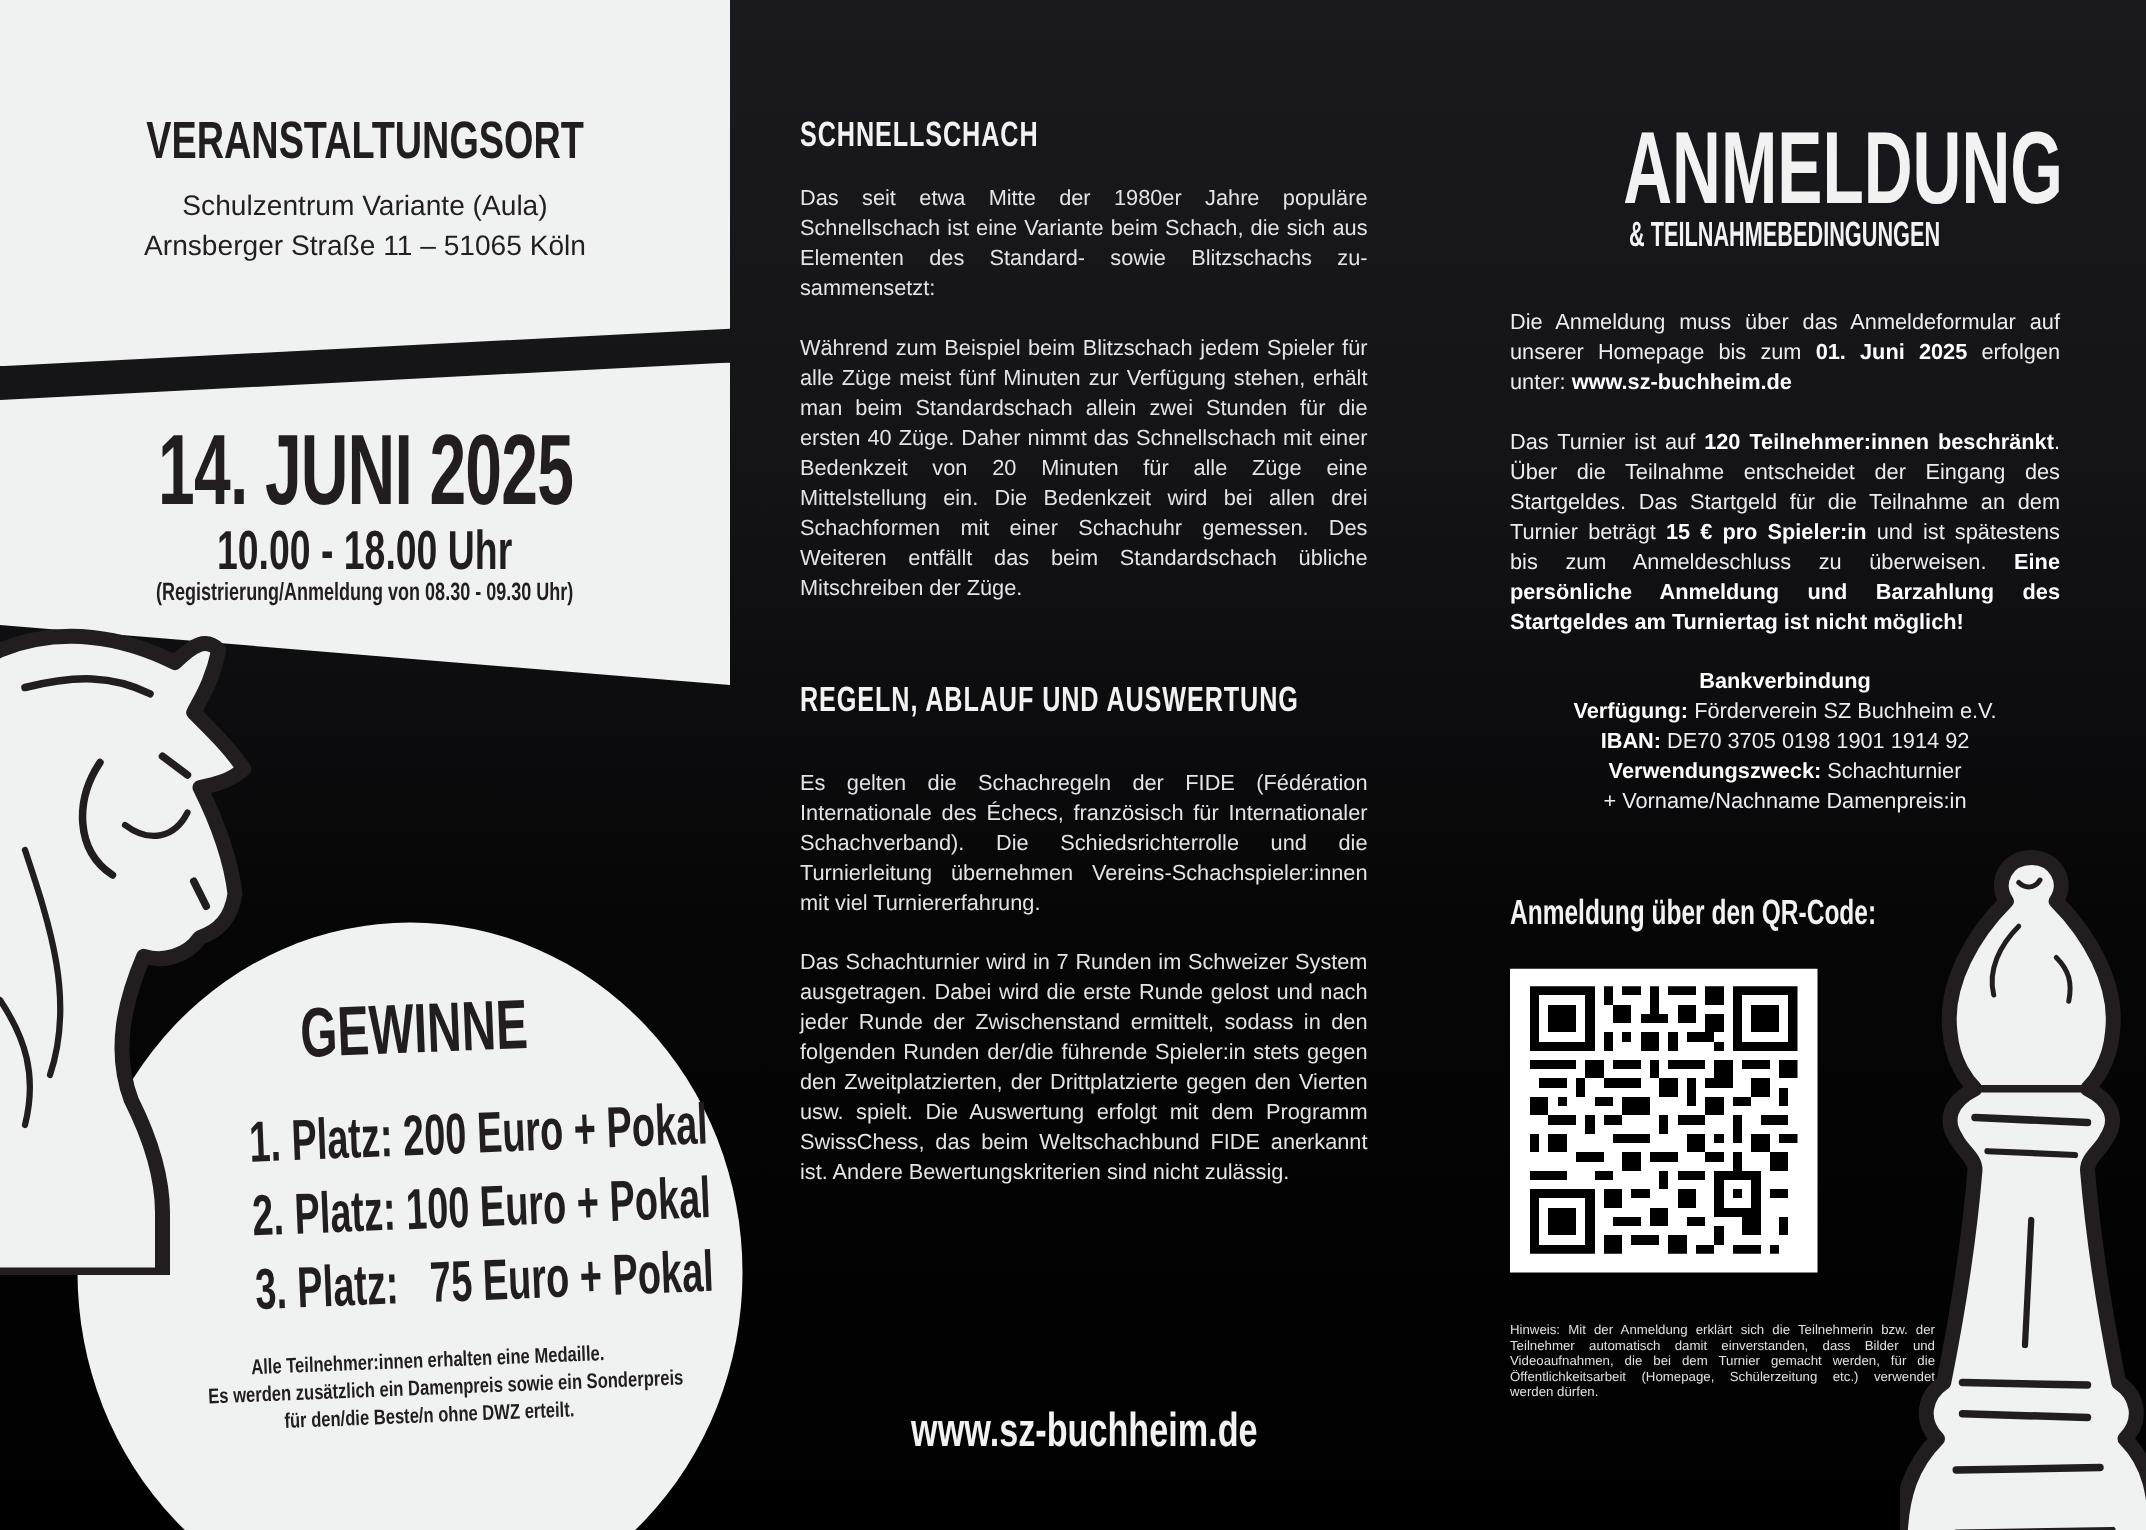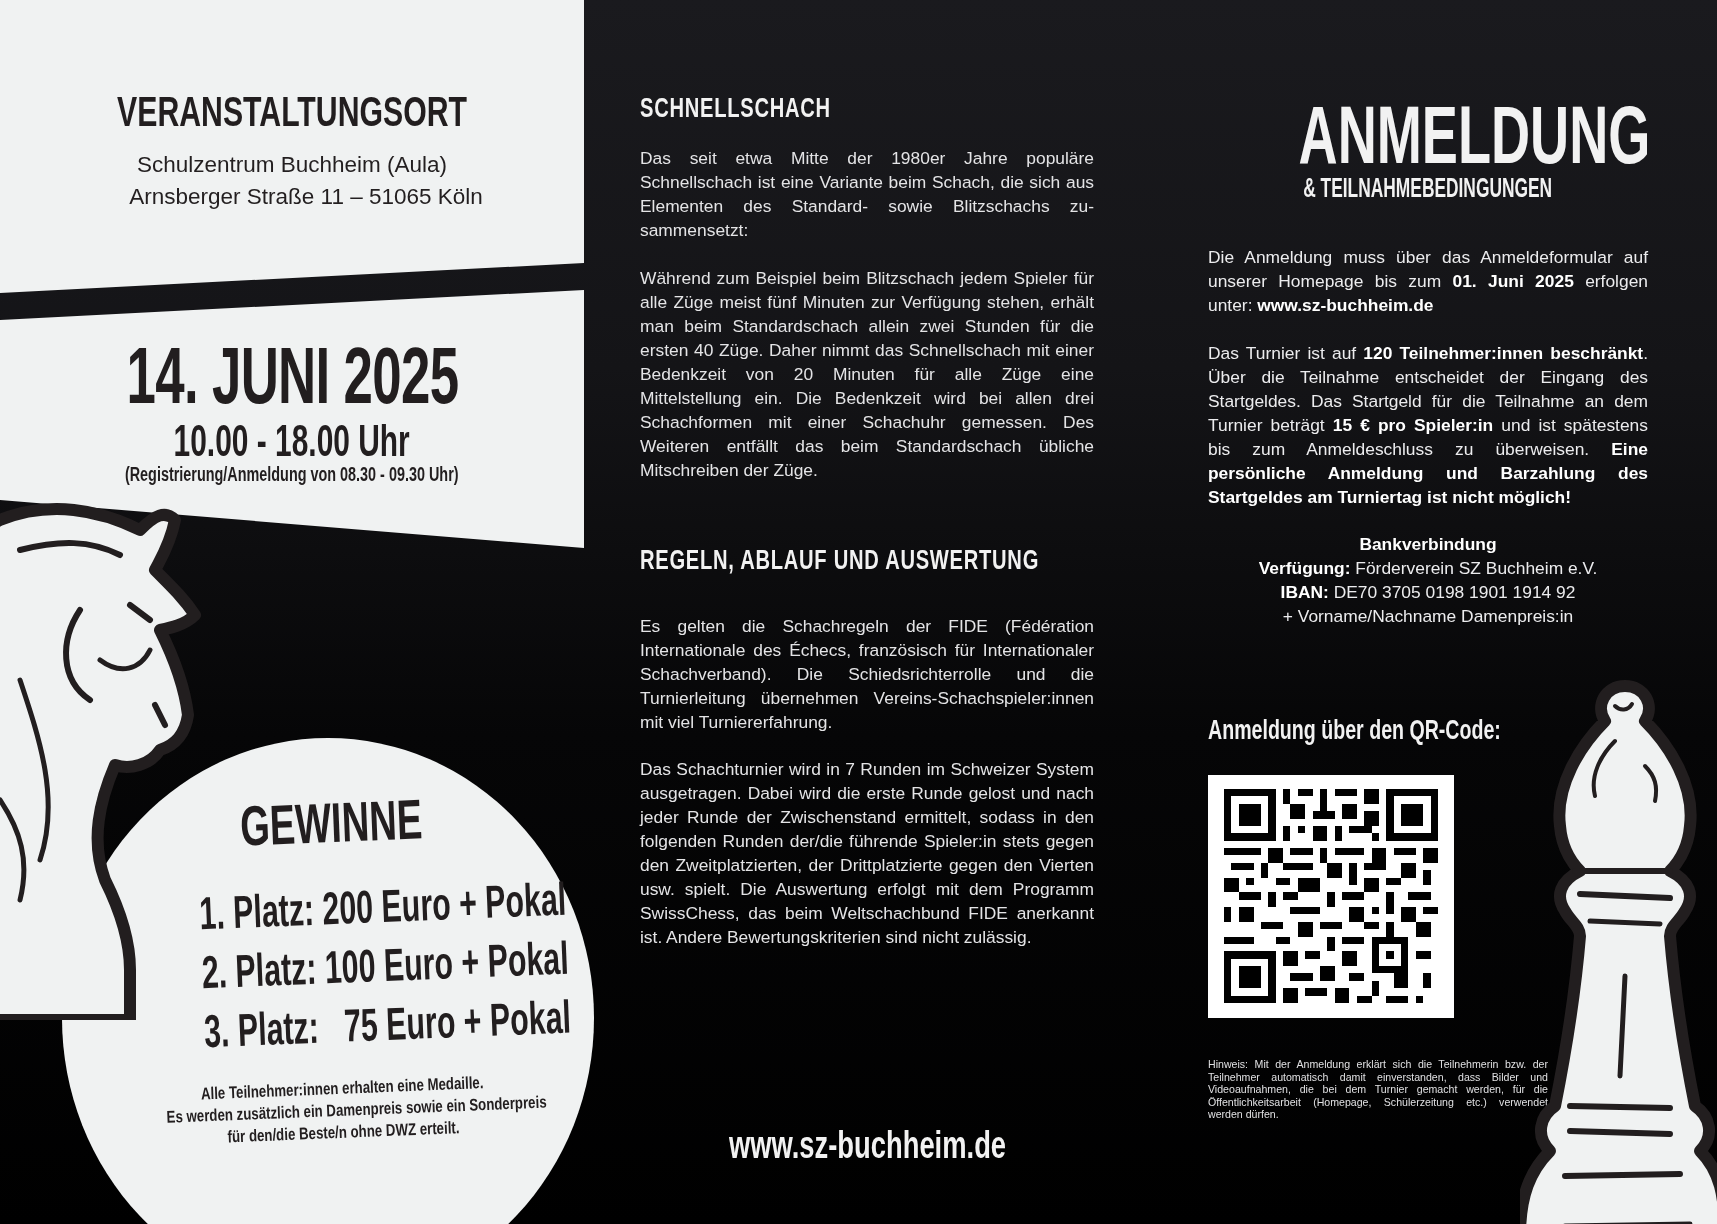--- a/index.html
+++ b/index.html
@@ -35,21 +35,21 @@
     background: #f0f2f2;
     clip-path: polygon(0 320px, 584px 290px, 584px 548px, 0 500px);
   }
   .center-line {
     position: absolute; left: 0; width: 584px; text-align: center; color: #221e1f;
   }
   .venue-title { top: 88px; font-size: 42px; letter-spacing: 0px; }
   .venue-title .cond { transform: scaleX(0.72); }
   .venue-line { font-size: 22.5px; color: #231f20; }
   .venue-line-1 { top: 152px; }
-  .venue-line-2 { top: 184px; padding-left: 14px; }
+  .venue-line-2 { top: 184px; }
   .date-main { top: 330px; font-size: 80px; }
   .date-main .cond { transform: scaleX(0.66); letter-spacing: -1px; }
   .time-main { top: 416px; font-size: 44px; }
   .time-main .cond { transform: scaleX(0.68); }
   .reg-note { top: 463px; font-size: 20px; }
   .reg-note .cond { transform: scaleX(0.72); }
 
   .knight-wrap { position: absolute; left: -20px; top: 500px; width: 250px; height: 520px; }
   .prize-circle {
     position: absolute; left: 62px; top: 738px; width: 532px; height: 560px;
@@ -129,21 +129,21 @@
 
 <div id="page">
 
   <div class="venue-panel">
     <div class="venue-block"></div>
     <div class="date-block"></div>
 
     <div class="center-line venue-title">
       <span class="cond">VERANSTALTUNGSORT</span>
     </div>
-    <div class="center-line venue-line venue-line-1">Schulzentrum Buchheim (Aula)</div>
+    <div class="center-line venue-line venue-line-1">Schulzentrum Variante (Aula)</div>
     <div class="center-line venue-line venue-line-2">Arnsberger Straße 11 – 51065 Köln</div>
 
     <div class="center-line date-main">
       <span class="cond">14. JUNI 2025</span>
     </div>
     <div class="center-line time-main">
       <span class="cond">10.00 - 18.00 Uhr</span>
     </div>
     <div class="center-line reg-note">
       <span class="cond">(Registrierung/Anmeldung von 08.30 - 09.30 Uhr)</span>
@@ -208,20 +208,21 @@
     </div>
 
     <div class="rp rp1"><span>Die Anmeldung muss über das Anmeldeformular auf unserer Homepage bis zum </span><b>01. Juni 2025</b><span> erfol­gen unter: </span><b>www.sz-buchheim.de</b></div>
 
     <div class="rp rp2"><span>Das Turnier ist auf </span><b>120 Teilnehmer:innen be­schränkt</b><span>. Über die Teilnahme entscheidet der Ein­gang des Startgeldes. Das Startgeld für die Teilnah­me an dem Turnier beträgt </span><b>15 € pro Spieler:in</b><span> und ist spätestens bis zum Anmeldeschluss zu überwei­sen. </span><b>Eine persönliche Anmeldung und Barzahlung des Startgeldes am Turniertag ist nicht möglich!</b></div>
 
     <div class="bank">
       <div><b>Bankverbindung</b></div>
       <div><b>Verfügung:</b><span> Förderverein SZ Buchheim e.V.</span></div>
       <div><b>IBAN:</b><span> DE70 3705 0198 1901 1914 92</span></div>
+      <div><b>Verwendungszweck:</b><span> Schachturnier</span></div>
       <div>+ Vorname/Nachname Damenpreis:in</div>
     </div>
 
     <div class="qr-label">
       <span class="cond">Anmeldung über den QR-Code:</span>
     </div>
 
     <div class="qr-box">
       <svg width="214" height="214" viewBox="0 0 29 29" shape-rendering="crispEdges">
         <rect x="0" y="0" width="29" height="29" fill="#fff"></rect>

